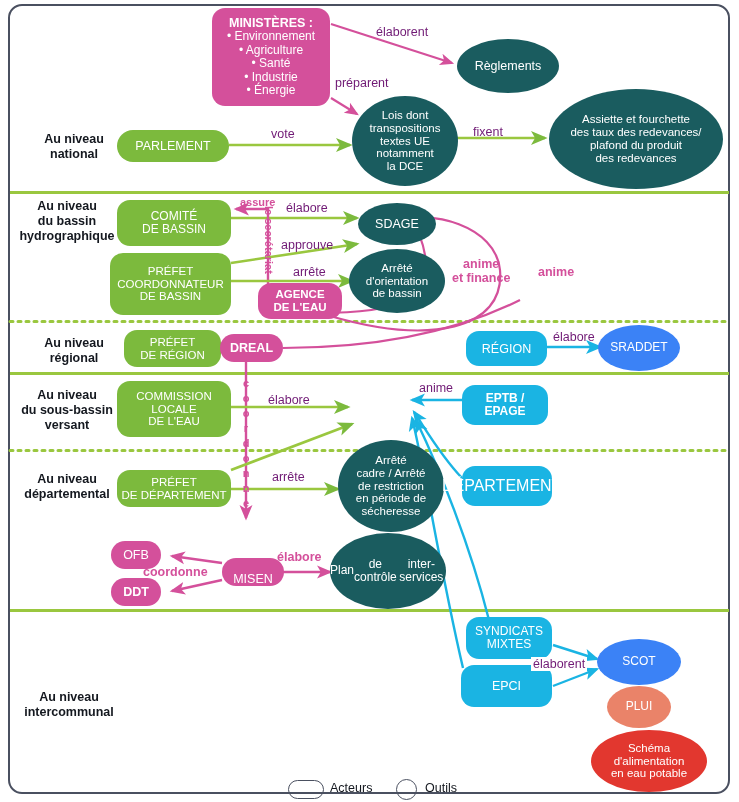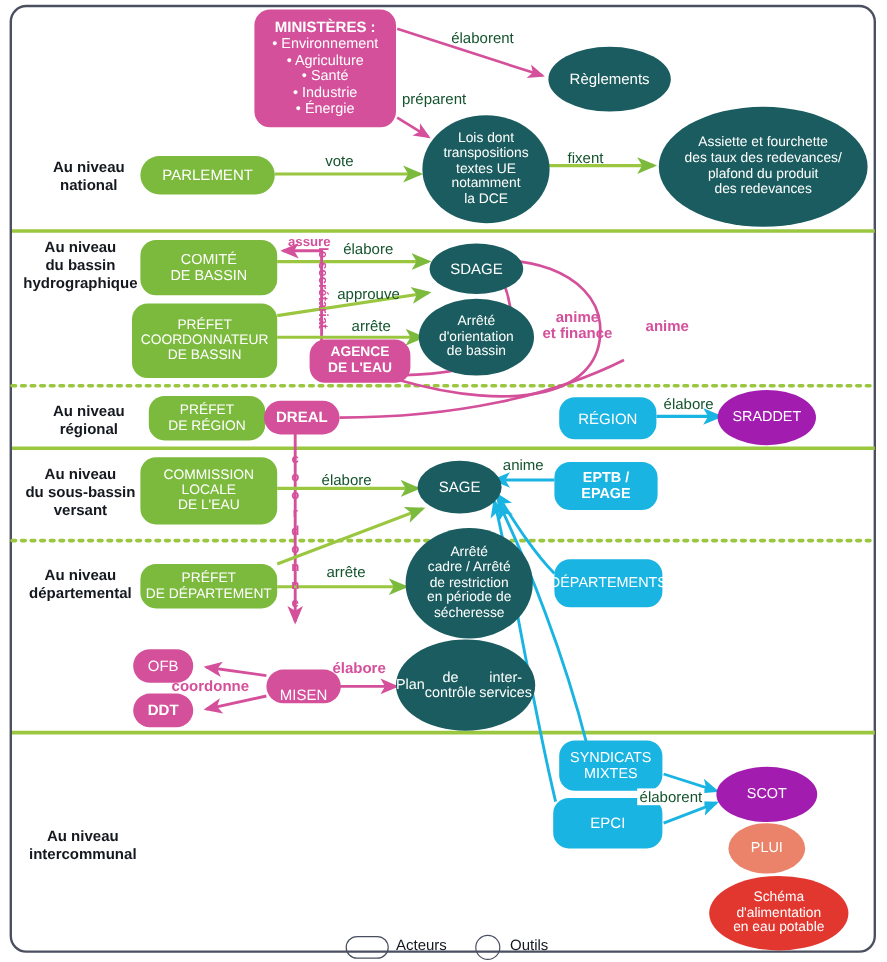--- a/index.html
+++ b/index.html
@@ -12,26 +12,26 @@
 
   .node{position:absolute;box-sizing:border-box;display:flex;align-items:center;justify-content:center;
         text-align:center;color:#fff;line-height:1.12;}
   .actor{border-radius:13px;}
   .actor.pill{border-radius:999px;}
   .tool{border-radius:50%;}
   .green{background:#7cba3d;}
   .pink{background:#d4509b;}
   .cyan{background:#1ab4e3;}
   .teal{background:#1a5c5f;}
-  .darkred{background:#a21caf;}
+  .darkred{background:#3b82f6;}
   .salmon{background:#ea8369;}
   .red{background:#e2372f;}
 
   .lvl{position:absolute;text-align:center;color:#14181f;font-weight:bold;font-size:12.5px;line-height:1.2;}
-  .lbl{position:absolute;color:#14532d;font-size:12.5px;white-space:nowrap;}
+  .lbl{position:absolute;color:#701a75;font-size:12.5px;white-space:nowrap;}
   .lbl.pinktxt{color:#d4509b;font-weight:bold;}
   .vert{position:absolute;color:#d4509b;font-weight:bold;font-size:11px;letter-spacing:0;
         writing-mode:vertical-rl;text-orientation:mixed;}
   .vstack{position:absolute;color:#d4509b;font-weight:bold;font-size:11px;text-align:center;line-height:1.08;width:12px;}
 
   .legend{position:absolute;font-size:12.5px;color:#14181f;}
   .lg-pill{position:absolute;width:34px;height:17px;border:1.6px solid #4a5060;border-radius:999px;}
   .lg-circ{position:absolute;width:19px;height:19px;border:1.6px solid #4a5060;border-radius:50%;}
 </style>
 </head>
@@ -209,43 +209,40 @@
   <div class="node tool darkred" style="left:598px;top:325px;width:82px;height:46px;font-size:12px;">
     <span>SRADDET</span>
   </div>
 
   <div class="node actor green" style="left:117px;top:381px;width:114px;height:56px;flex-direction:column;font-size:11.5px;">
     <div>COMMISSION</div>
     <div>LOCALE</div>
     <div>DE L'EAU</div>
   </div>
 
-  <div class="node tool teal" style="left:348px;top:384px;width:70px;height:44px;font-size:12.5px;">
-    <span>SAGE</span>
-  </div>
 
   <div class="node actor cyan" style="left:462px;top:385px;width:86px;height:40px;flex-direction:column;font-size:12px;font-weight:bold;">
     <div>EPTB /</div>
     <div>EPAGE</div>
   </div>
 
   <div class="node actor green" style="left:117px;top:470px;width:114px;height:37px;flex-direction:column;font-size:11.5px;">
     <div>PRÉFET</div>
     <div>DE DÉPARTEMENT</div>
   </div>
 
   <div class="node tool teal" style="left:338px;top:440px;width:106px;height:92px;flex-direction:column;font-size:11.5px;">
     <div>Arrêté</div>
     <div>cadre / Arrêté</div>
     <div>de restriction</div>
     <div>en période de</div>
     <div>sécheresse</div>
   </div>
 
-  <div class="node actor cyan" style="left:462px;top:466px;width:90px;height:40px;font-size:12px;">
+  <div class="node actor cyan" style="left:462px;top:466px;width:90px;height:40px;font-size:16px;">
     <span>DÉPARTEMENTS</span>
   </div>
 
   <div class="node actor pill pink" style="left:111px;top:541px;width:50px;height:28px;font-size:12.5px;font-weight:normal;">
     <span>OFB</span>
   </div>
 
   <div class="node actor pill pink" style="left:111px;top:578px;width:50px;height:28px;font-size:12.5px;font-weight:bold;">
     <span>DDT</span>
   </div>

